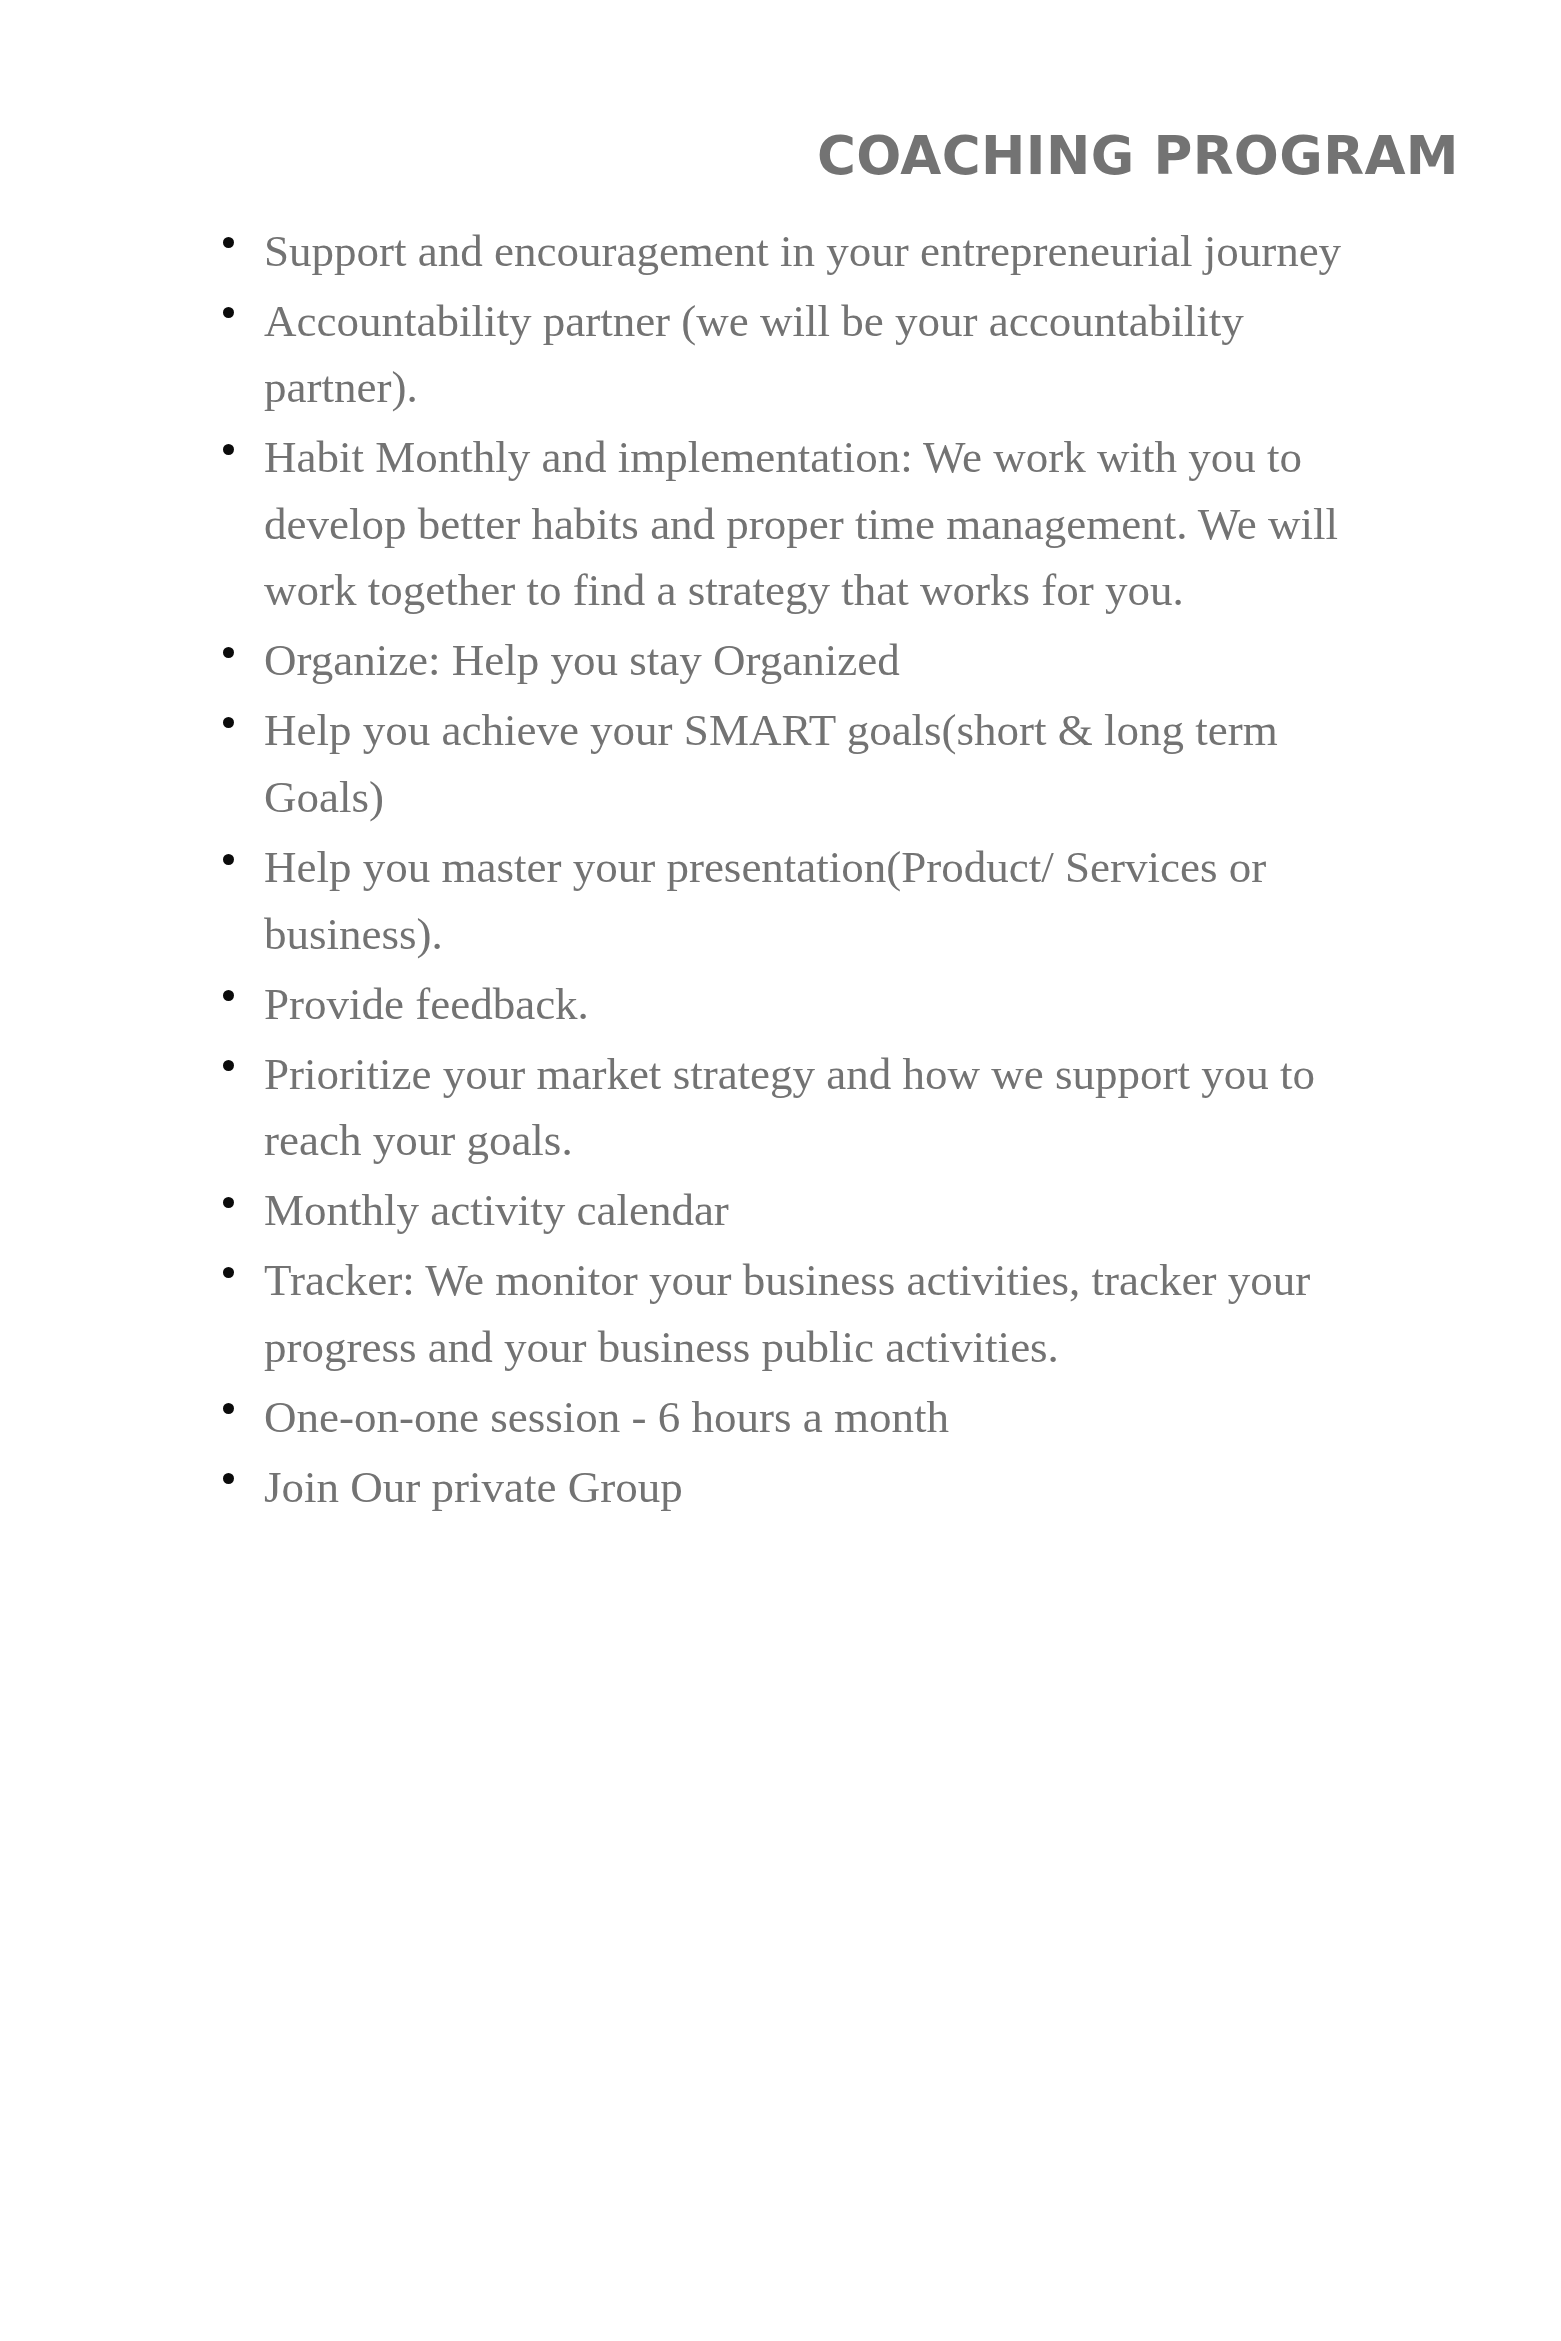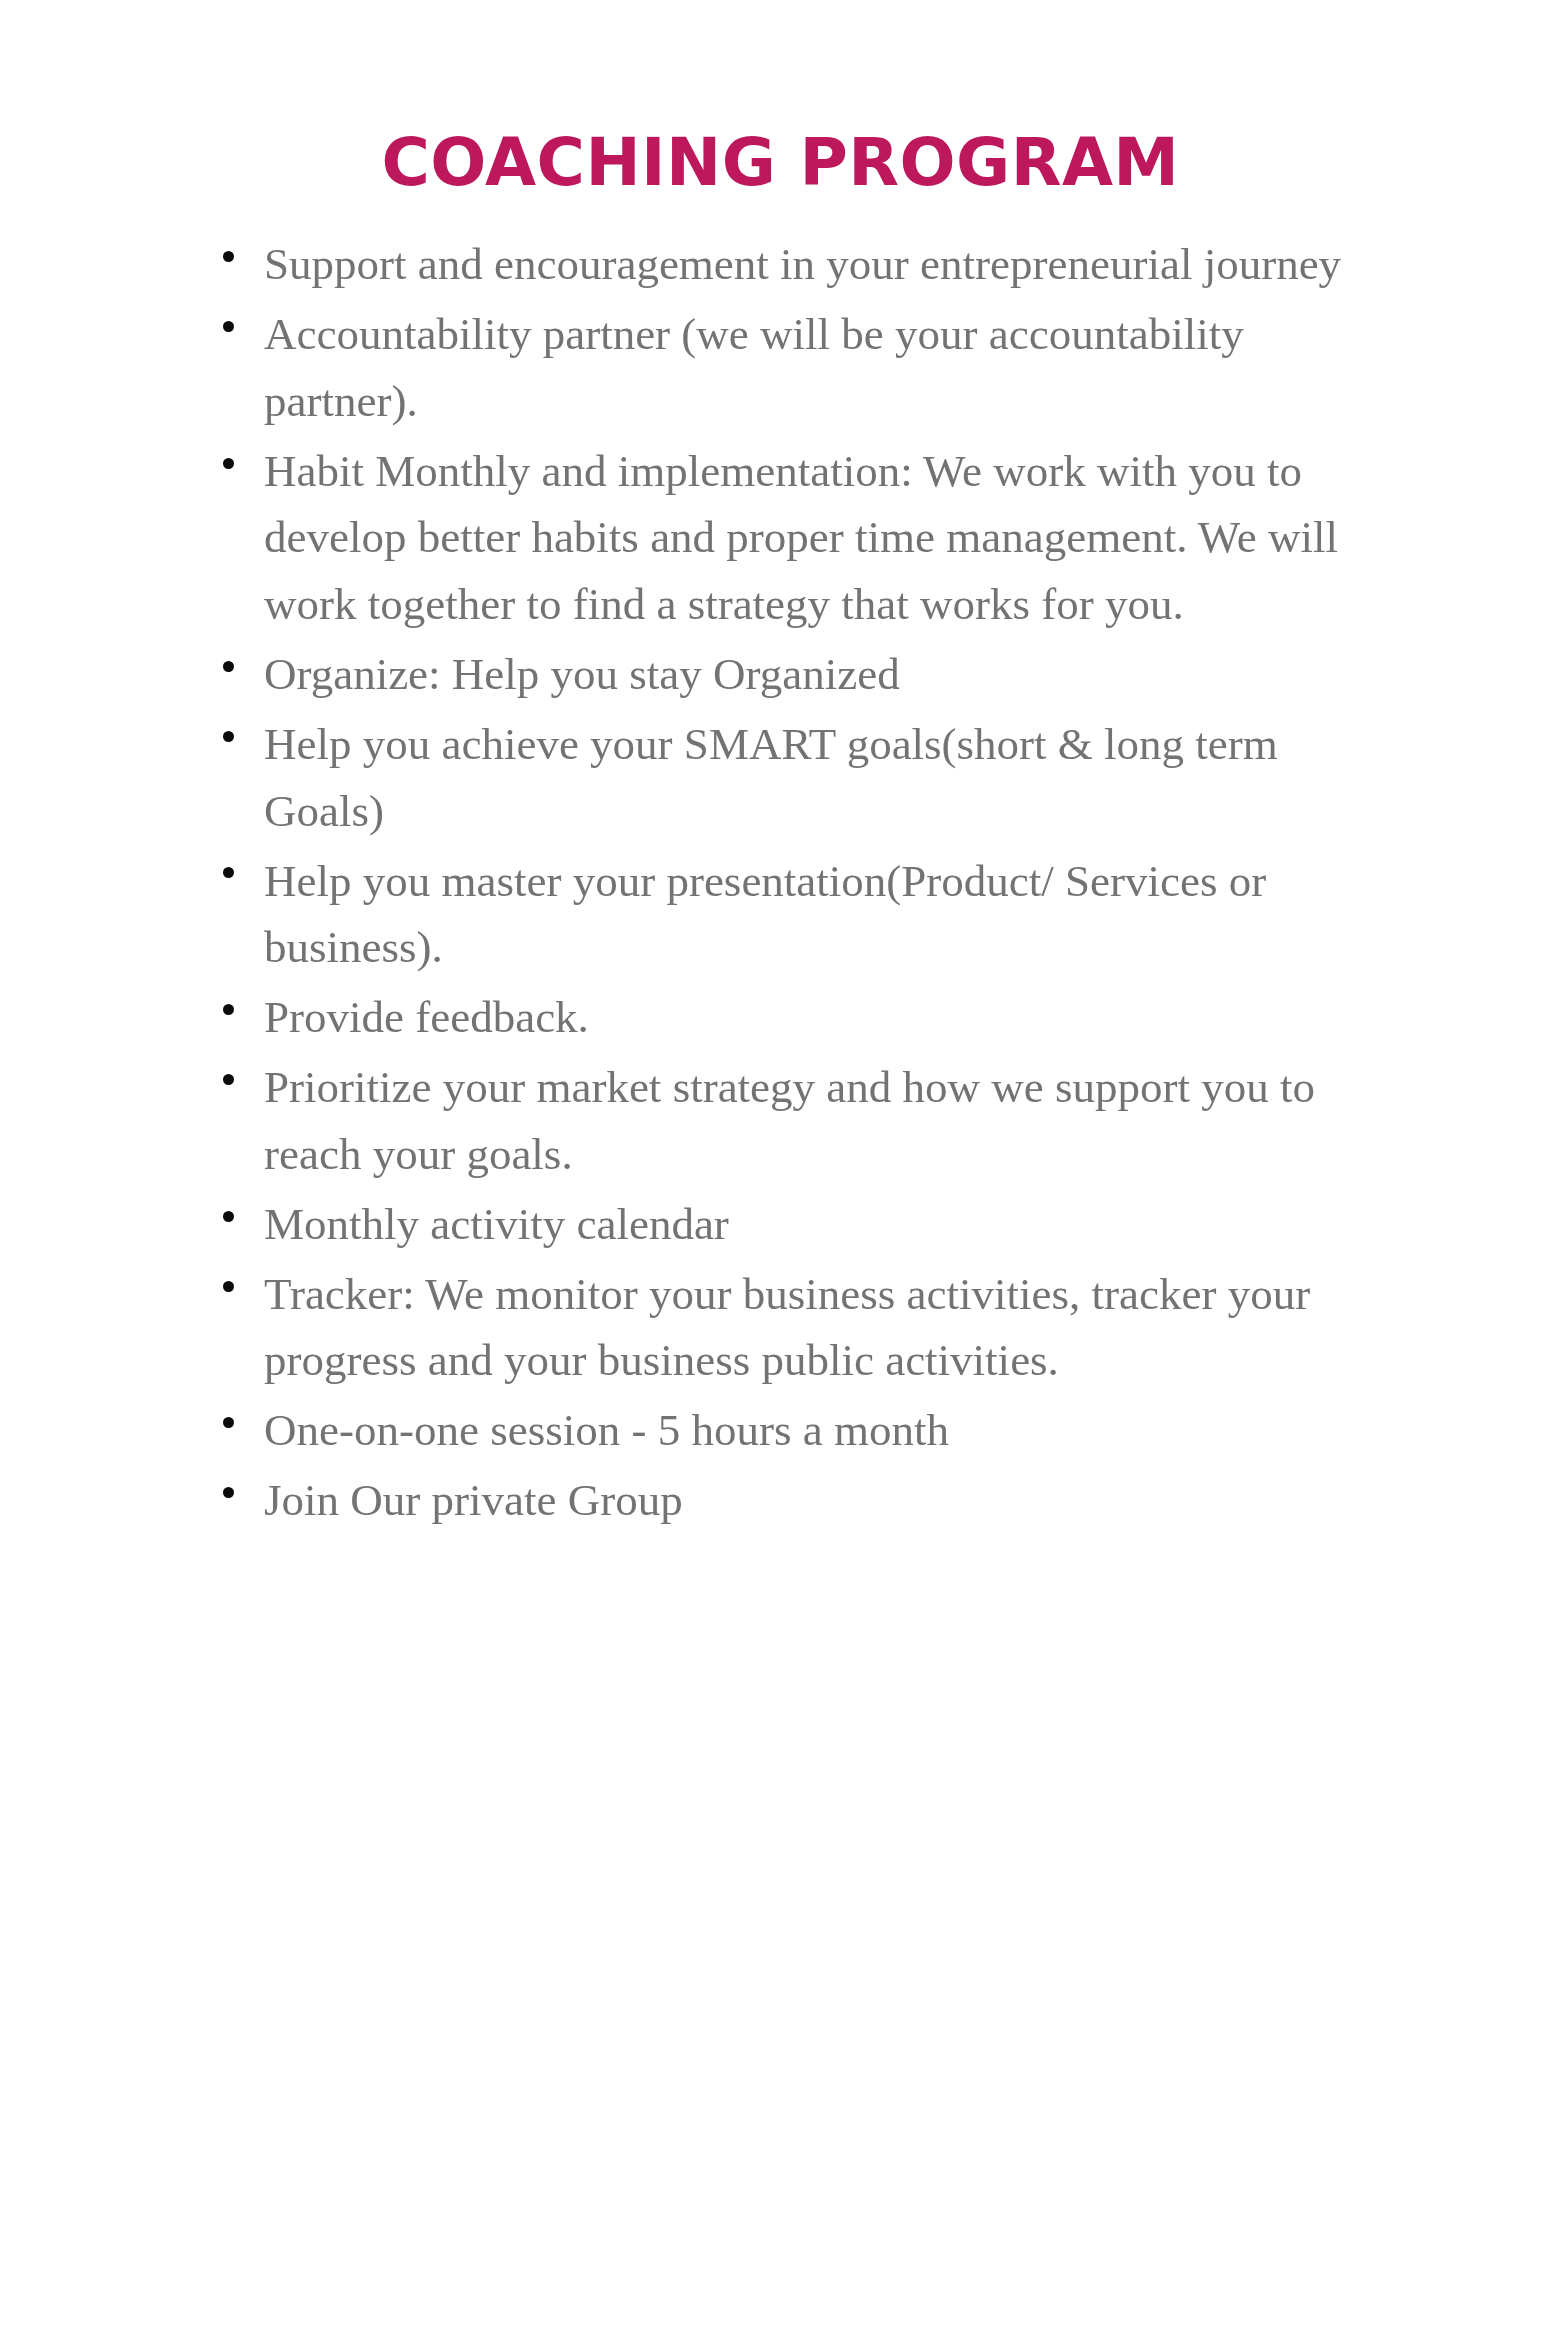--- a/index.html
+++ b/index.html
@@ -16,26 +16,26 @@
   .page {
     width: 1561px;
     min-height: 2342px;
     box-sizing: border-box;
     padding: 128px 102px 51px 102px;
     background: #ffffff;
   }
   .doc-title {
     font-family: "DejaVu Sans", sans-serif;
     font-weight: bold;
-    font-size: 66px;
+    font-size: 53px;
     line-height: 1.05;
-    text-align: center;
+    text-align: right;
     letter-spacing: 0.4px;
     margin: 0 0 34px 0;
-    color: #be185d;
+    color: #737373;
   }
   ul.bullet-list {
     margin: 0;
     padding: 0 51px 0 162px;
     list-style: none;
   }
   ul.bullet-list > li {
     position: relative;
     font-family: "Liberation Serif", serif;
     font-size: 45px;
@@ -113,21 +113,21 @@
       <span class="bullet-text">Monthly activity calendar</span>
     </li>
 
     <li>
       <span class="bullet-dot"></span>
       <span class="bullet-text">Tracker: We monitor your business activities, tracker your progress and your business public activities.</span>
     </li>
 
     <li>
       <span class="bullet-dot"></span>
-      <span class="bullet-text">One-on-one session - 5 hours a month</span>
+      <span class="bullet-text">One-on-one session - 6 hours a month</span>
     </li>
 
     <li>
       <span class="bullet-dot"></span>
       <span class="bullet-text">Join Our private Group</span>
     </li>
 
   </ul>
 
 </div>

